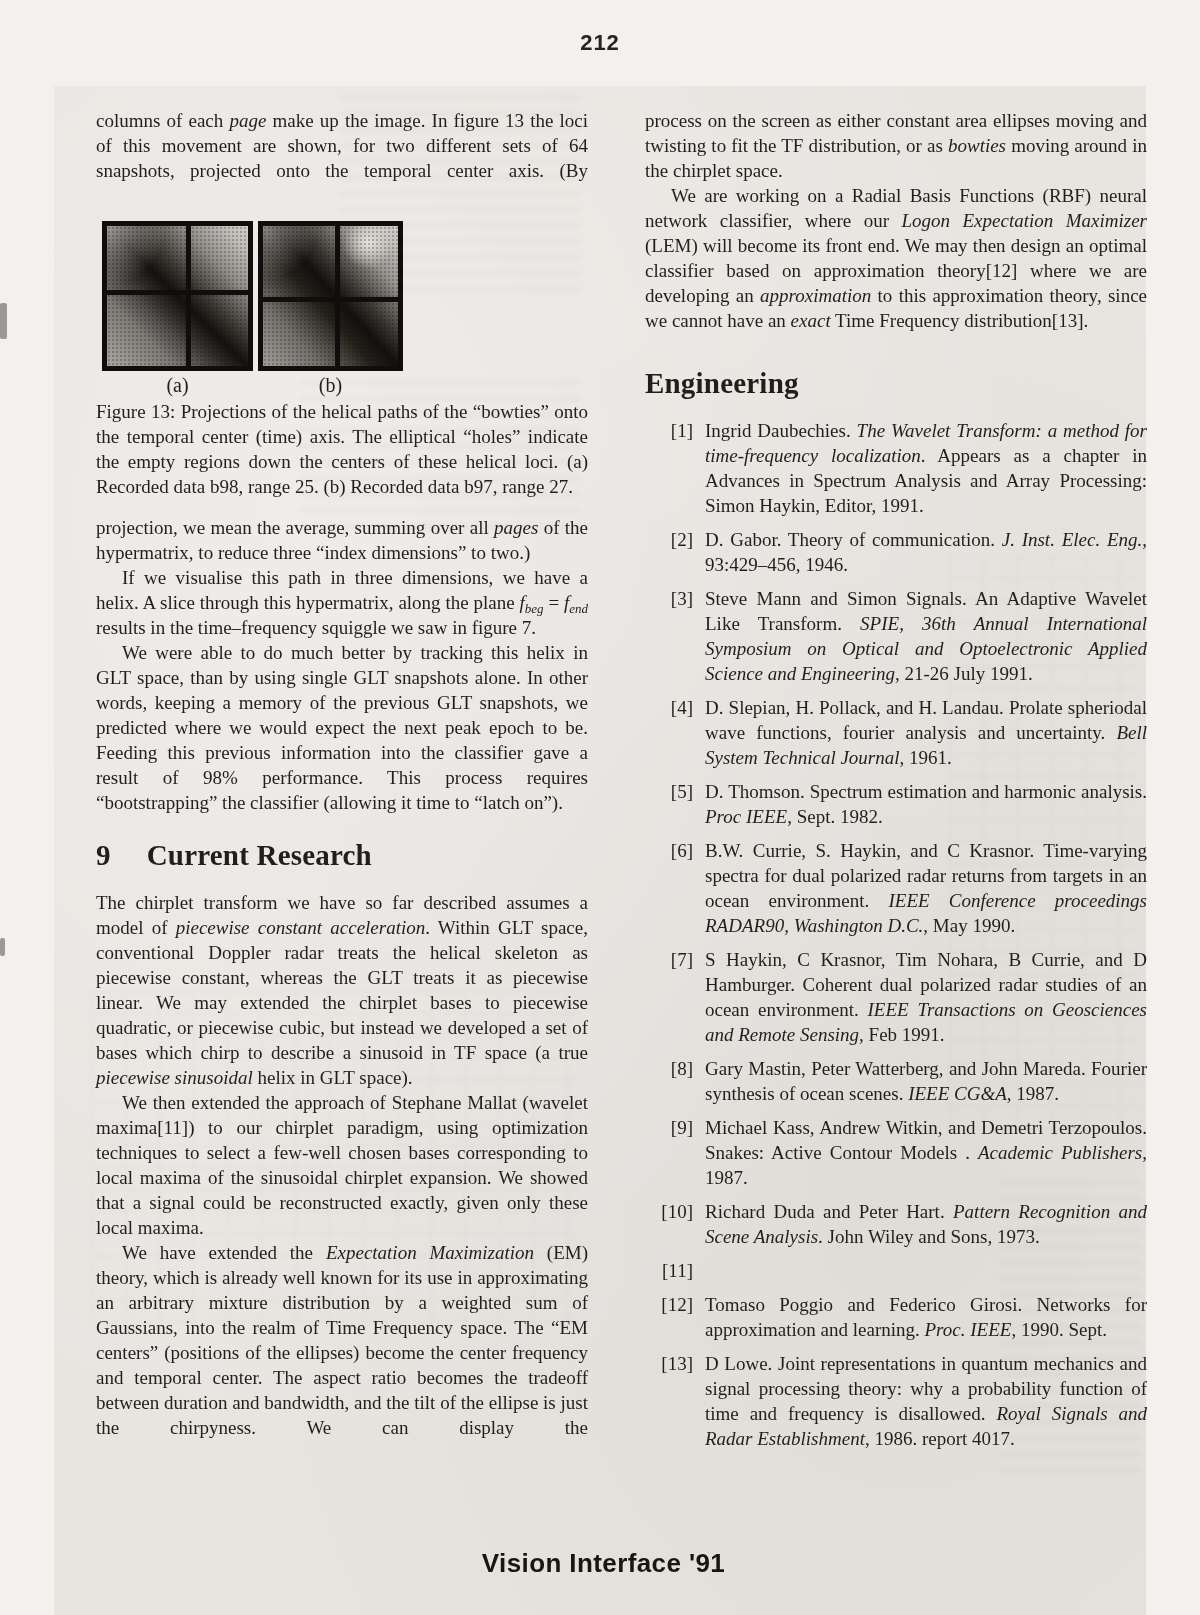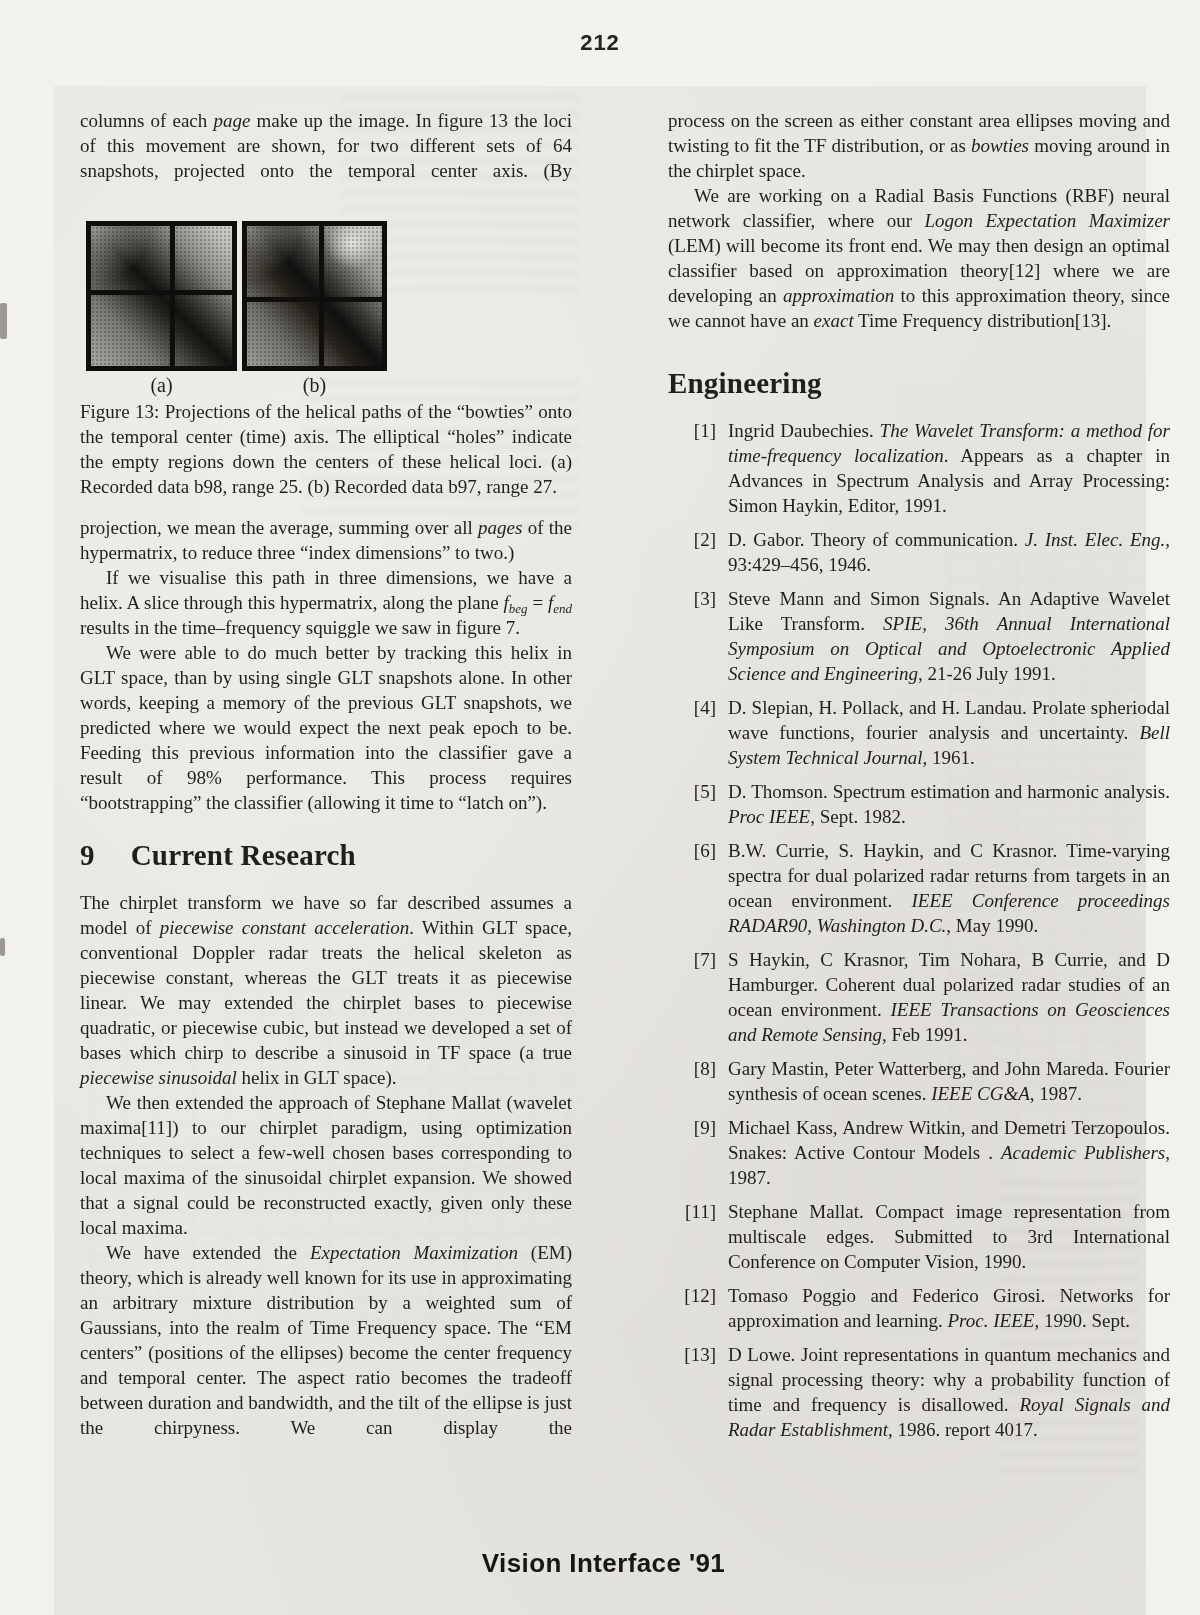--- a/index.html
+++ b/index.html
@@ -19,22 +19,22 @@
       radial-gradient(ellipse at 78% 72%, rgba(110,105,98,.07), transparent 60%),
       #e7e5e0;
   }
   .page-number {
     position:absolute; top:30px; left:0; width:100%;
     text-align:center;
     font-family:Liberation Sans, sans-serif;
     font-size:22px; font-weight:600; letter-spacing:1px; color:#262420;
   }
   .col { position:absolute; top:108px; }
-  .col-left  { left:80px;  width:492px; }
-  .col-right { left:668px; width:502px; height:1460px; overflow:hidden; }
+  .col-left  { left:96px;  width:492px; }
+  .col-right { left:645px; width:502px; height:1460px; overflow:hidden; }
   .para {
     margin:0; text-align:justify;
     font-size:19px; line-height:25px;
   }
   .indent { text-indent:26px; }
   .jlast { text-align-last: justify; }
   .it { font-style:italic; }
   sub.fsub { font-size:13px; vertical-align:-4px; font-style:italic; line-height:0; }
   .figure-wrap { margin-top:38px; margin-left:6px; }
   .figure-row { display:flex; gap:5px; }
@@ -195,22 +195,25 @@
       </li>
     <li class="ref">
         <span class="ref-num">[8]</span>
         <span class="ref-body"><span>Gary Mastin, Peter Watterberg, and John Mareda. Fourier synthesis of ocean scenes. </span><span class="it">IEEE CG&amp;A</span><span>, 1987.</span></span>
       </li>
     <li class="ref">
         <span class="ref-num">[9]</span>
         <span class="ref-body"><span>Michael Kass, Andrew Witkin, and Demetri Terzopoulos. Snakes: Active Contour Models . </span><span class="it">Academic Publishers</span><span>, 1987.</span></span>
       </li>
     <li class="ref">
+        <span class="ref-num">[10]</span>
+        <span class="ref-body"><span>Richard Duda and Peter Hart. </span><span class="it">Pattern Recognition and Scene Analysis</span><span>. John Wiley and Sons, 1973.</span></span>
+      </li>
+    <li class="ref">
         <span class="ref-num">[11]</span>
-        <span class="ref-body"><span>Stephane Mallat. Compact image representation from multiscale edges. Submitted to 3rd International Conference on Computer Vision, 1990.</span></span>
       </li>
     <li class="ref">
         <span class="ref-num">[12]</span>
         <span class="ref-body"><span>Tomaso Poggio and Federico Girosi. Networks for approximation and learning. </span><span class="it">Proc. IEEE</span><span>, 1990. Sept.</span></span>
       </li>
     <li class="ref">
         <span class="ref-num">[13]</span>
         <span class="ref-body"><span>D Lowe. Joint representations in quantum mechanics and signal processing theory: why a probability function of time and frequency is disallowed. </span><span class="it">Royal Signals and Radar Establishment</span><span>, 1986. report 4017.</span></span>
       </li>
   </ol>

